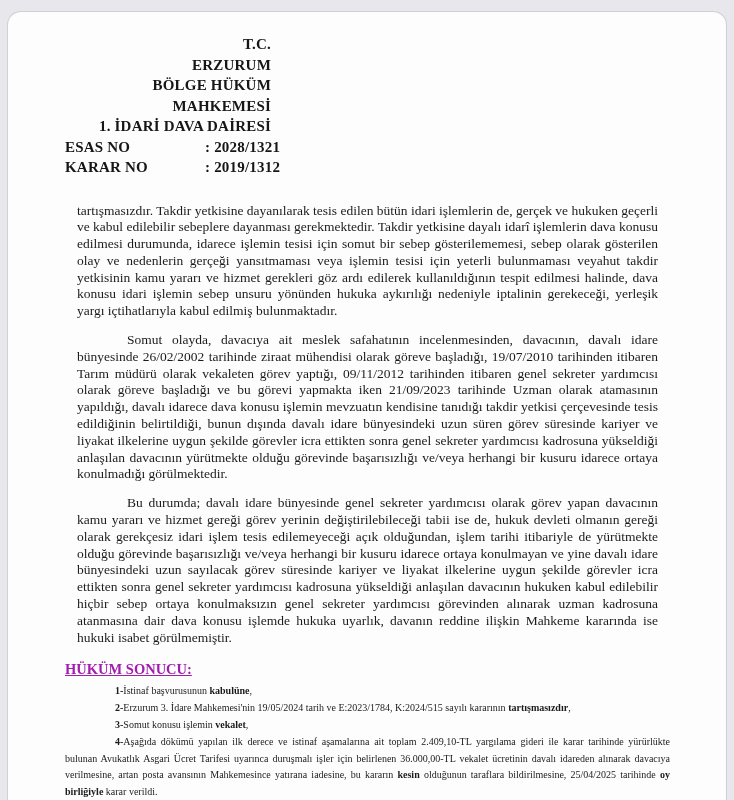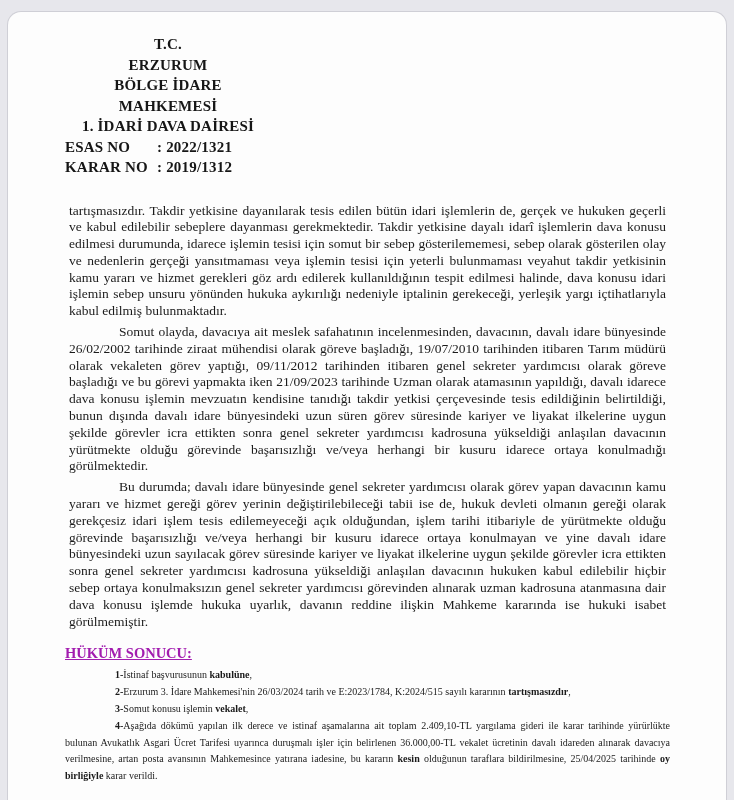--- a/index.html
+++ b/index.html
@@ -33,35 +33,36 @@
   }
   
   .court-header {
     font-weight: bold;
     font-size: 15px;
     line-height: 20.5px;
     letter-spacing: 0.2px;
   }
   .court-header .centered {
     width: 206px;
-    text-align: center;
+    text-align: right;
   }
   .case-row {
     display: flex;
     font-weight: bold;
     font-size: 15px;
     line-height: 20.5px;
+    gap: 48px;
   }
   .case-row .case-label {
     display: inline-block;
     width: 92px;
   }
   
   .body-text p {
-    margin: 4px;
+    margin: 12px;
     font-size: 13.5px;
     line-height: 16.8px;
     text-align: justify;
     color: #1b1b1b;
   }
   .body-text p.indent {
     text-indent: 50px;
   }
   .first-para {
     margin-top: 25px !important;
@@ -93,41 +94,41 @@
 </style>
 </head>
 <body>
 
 <div class="page">
   <div class="doc">
 
     <div class="court-header">
       <div class="centered">T.C.</div>
       <div class="centered">ERZURUM</div>
-      <div class="centered">BÖLGE İDARE MAHKEMESİ</div>
+      <div class="centered">BÖLGE HÜKÜM MAHKEMESİ</div>
       <div class="centered">1. İDARİ DAVA DAİRESİ</div>
       <div class="case-row">
         <span class="case-label">ESAS NO</span>
-        <span>: 2022/1321</span>
+        <span>: 2028/1321</span>
       </div>
       <div class="case-row">
         <span class="case-label">KARAR NO</span>
         <span>: 2019/1312</span>
       </div>
     </div>
 
     <div class="body-text">
       <p class="first-para">tartışmasızdır. Takdir yetkisine dayanılarak tesis edilen bütün idari işlemlerin de, gerçek ve hukuken geçerli ve kabul edilebilir sebeplere dayanması gerekmektedir. Takdir yetkisine dayalı idarî işlemlerin dava konusu edilmesi durumunda, idarece işlemin tesisi için somut bir sebep gösterilememesi, sebep olarak gösterilen olay ve nedenlerin gerçeği yansıtmaması veya işlemin tesisi için yeterli bulunmaması veyahut takdir yetkisinin kamu yararı ve hizmet gerekleri göz ardı edilerek kullanıldığının tespit edilmesi halinde, dava konusu idari işlemin sebep unsuru yönünden hukuka aykırılığı nedeniyle iptalinin gerekeceği, yerleşik yargı içtihatlarıyla kabul edilmiş bulunmaktadır.</p>
       <p class="indent">Somut olayda, davacıya ait meslek safahatının incelenmesinden, davacının, davalı idare bünyesinde 26/02/2002 tarihinde ziraat mühendisi olarak göreve başladığı, 19/07/2010 tarihinden itibaren Tarım müdürü olarak vekaleten görev yaptığı, 09/11/2012 tarihinden itibaren genel sekreter yardımcısı olarak göreve başladığı ve bu görevi yapmakta iken 21/09/2023 tarihinde Uzman olarak atamasının yapıldığı, davalı idarece dava konusu işlemin mevzuatın kendisine tanıdığı takdir yetkisi çerçevesinde tesis edildiğinin belirtildiği, bunun dışında davalı idare bünyesindeki uzun süren görev süresinde kariyer ve liyakat ilkelerine uygun şekilde görevler icra ettikten sonra genel sekreter yardımcısı kadrosuna yükseldiği anlaşılan davacının yürütmekte olduğu görevinde başarısızlığı ve/veya herhangi bir kusuru idarece ortaya konulmadığı görülmektedir.</p>
       <p class="indent">Bu durumda; davalı idare bünyesinde genel sekreter yardımcısı olarak görev yapan davacının kamu yararı ve hizmet gereği görev yerinin değiştirilebileceği tabii ise de, hukuk devleti olmanın gereği olarak gerekçesiz idari işlem tesis edilemeyeceği açık olduğundan, işlem tarihi itibariyle de yürütmekte olduğu görevinde başarısızlığı ve/veya herhangi bir kusuru idarece ortaya konulmayan ve yine davalı idare bünyesindeki uzun sayılacak görev süresinde kariyer ve liyakat ilkelerine uygun şekilde görevler icra ettikten sonra genel sekreter yardımcısı kadrosuna yükseldiği anlaşılan davacının hukuken kabul edilebilir hiçbir sebep ortaya konulmaksızın genel sekreter yardımcısı görevinden alınarak uzman kadrosuna atanmasına dair dava konusu işlemde hukuka uyarlık, davanın reddine ilişkin Mahkeme kararında ise hukuki isabet görülmemiştir.</p>
     </div>
 
     <h3 class="ruling-heading">HÜKÜM SONUCU:</h3>
 
     <div class="ruling-items">
       <p><b>1-</b><span>İstinaf başvurusunun </span><b>kabulüne</b><span>,</span></p>
-      <p><b>2-</b><span>Erzurum 3. İdare Mahkemesi'nin 26/03/2024 tarih ve E:2023/1784, K:2024/515 sayılı kararının </span><b>tartışmasızdır</b><span>,</span></p>
+      <p><b>2-</b><span>Erzurum 3. İdare Mahkemesi'nin 19/05/2024 tarih ve E:2023/1784, K:2024/515 sayılı kararının </span><b>tartışmasızdır</b><span>,</span></p>
       <p><b>3-</b><span>Somut konusu işlemin </span><b>vekalet</b><span>,</span></p>
       <p><b>4-</b><span>Aşağıda dökümü yapılan ilk derece ve istinaf aşamalarına ait toplam 2.409,10-TL yargılama gideri ile karar tarihinde yürürlükte bulunan Avukatlık Asgari Ücret Tarifesi uyarınca duruşmalı işler için belirlenen 36.000,00-TL vekalet ücretinin davalı idareden alınarak davacıya verilmesine, artan posta avansının Mahkemesince yatırana iadesine, bu kararın </span><b>kesin</b><span> olduğunun taraflara bildirilmesine, 25/04/2025 tarihinde </span><b>oy birliğiyle</b><span> karar verildi.</span></p>
     </div>
 
   </div>
 </div>
 
 </body></html>

